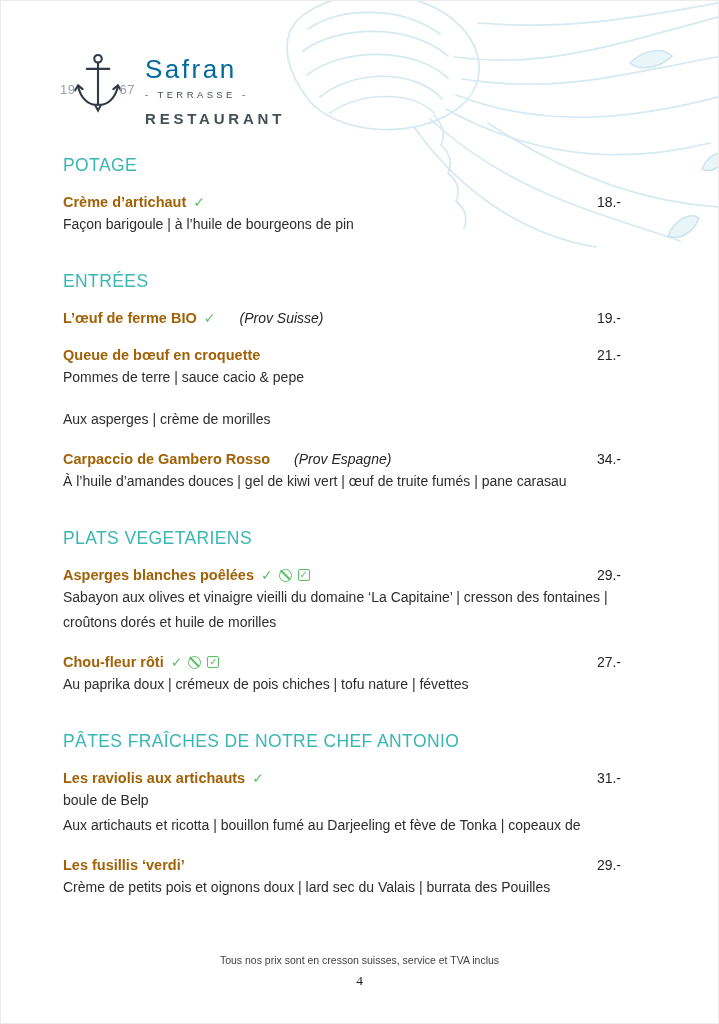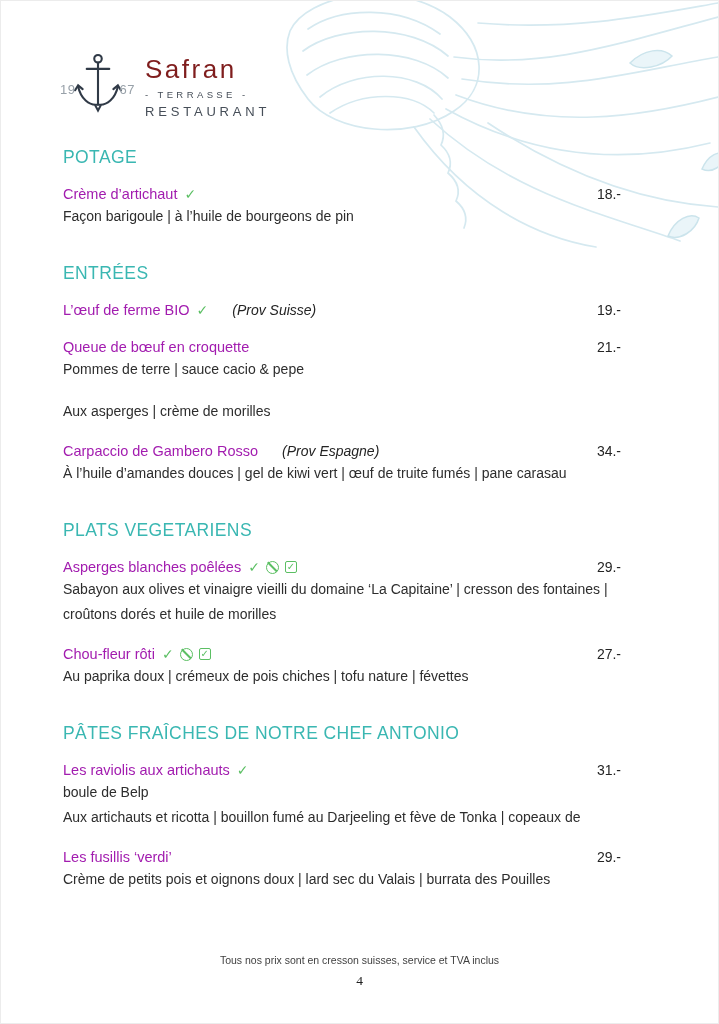--- a/index.html
+++ b/index.html
@@ -17,34 +17,34 @@
   .content { position:relative; z-index:1; padding:0 97px 0 62px; }
 
   
   .logo { display:flex; align-items:flex-start; padding-top:44px; }
   .anchor-wrap { position:relative; width:70px; height:74px; flex:0 0 auto; }
   .anchor-wrap svg { position:absolute; left:11px; top:0; width:48px; height:74px; }
   .year { position:absolute; top:37px; font-size:13px; color:#98a1a9; letter-spacing:0.5px; }
   .year-left  { left:-3px; }
   .year-right { right:-2px; }
   .brand-block { margin-left:12px; padding-top:11px; }
-  .brand { color:#7f1d1d; font-size:26px; font-weight:500; letter-spacing:2.5px; line-height:1; }
+  .brand { color:#0369a1; font-size:26px; font-weight:500; letter-spacing:2.5px; line-height:1; }
   .tagline1 { margin-top:7px; font-size:9.5px; color:#464e58; letter-spacing:3.4px; font-weight:500; }
-  .tagline2 { margin-top:4px; font-size:13px; color:#464e58; letter-spacing:3.8px; font-weight:400; }
+  .tagline2 { margin-top:10px; font-size:15px; color:#464e58; letter-spacing:3.8px; font-weight:700; }
 
   
   .section { margin-top:36px; }
   .section.first { margin-top:28px; }
   .section-heading {
     margin:0 0 18px; color:#3ab7b2; font-size:17.5px; font-weight:400;
     letter-spacing:0.4px;
   }
   .item { margin-bottom:21px; }
   .title-row { display:flex; align-items:center; }
-  .item-name { font-weight:400; font-size:14.5px; color:#a21caf; white-space:nowrap; }
+  .item-name { font-weight:700; font-size:14.5px; color:#a16207; white-space:nowrap; }
   .badges { display:inline-flex; align-items:center; gap:6px; margin-left:7px; }
   .badge-check { color:#5bbf63; font-size:14px; line-height:1; }
   .badge-prohibition {
     position:relative; width:11px; height:11px; border:1.5px solid #5bbf63;
     border-radius:50%; display:inline-block; box-sizing:content-box;
   }
   .badge-prohibition::after {
     content:""; position:absolute; left:-1px; top:4.6px; width:13px; height:1.5px;
     background:#5bbf63; transform:rotate(45deg);
   }

